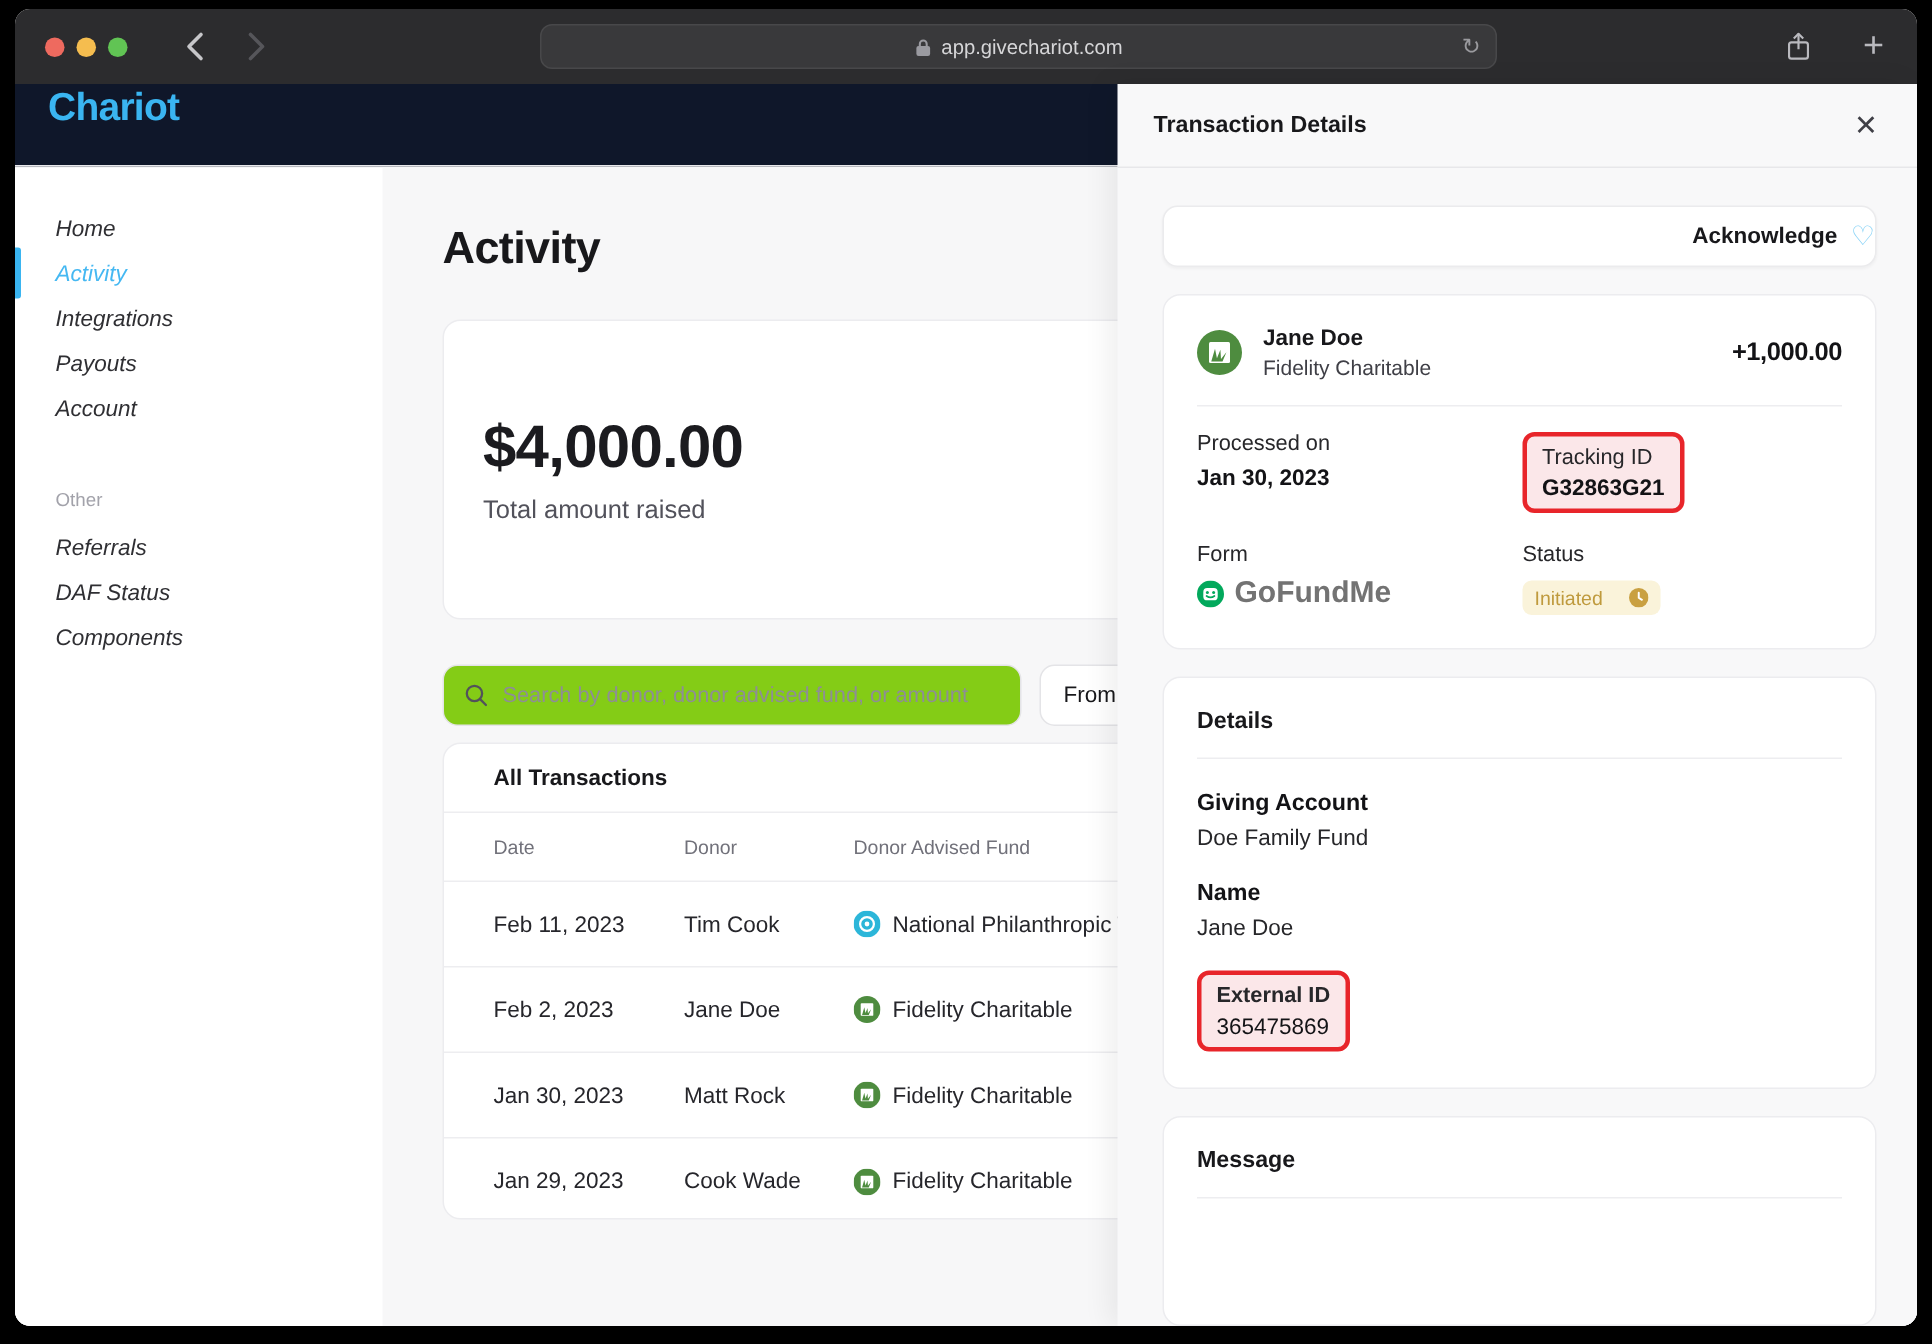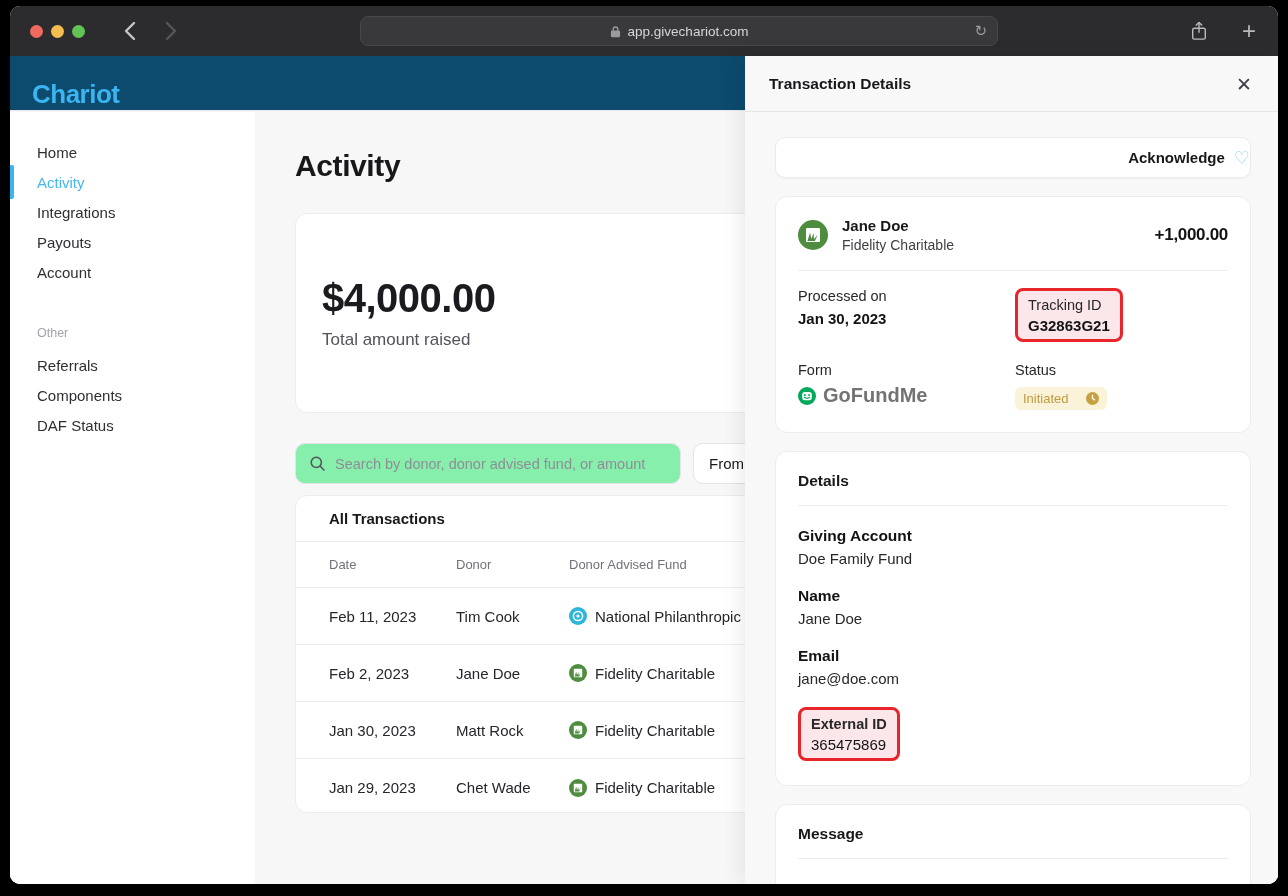--- a/index.html
+++ b/index.html
@@ -21,43 +21,43 @@
             background:#39393b; border:1px solid #48484a; border-radius:8px;
             display:flex; align-items:center; justify-content:center; gap:7px;
             color:#d6d6d8; font-size:13.5px; }
   .urlbar .reload { position:absolute; right:10px; color:#9a9a9e; font-size:15px;
                     font-family:"DejaVu Sans",sans-serif; }
   .tb-right { position:absolute; right:22px; display:flex; gap:34px; align-items:center; }
   .plusglyph { color:#b9b9be; font-size:24px; font-weight:300; line-height:1; }
 
   
   .app { position:absolute; top:50px; left:0; right:0; bottom:0; background:#f7f7f8; }
-  .app-header { position:absolute; top:0; left:0; right:0; height:55px; background:#0c4a6e;
-                border-bottom:1px solid #e9e9ec; display:flex; align-items:flex-end; z-index:2; }
+  .app-header { position:absolute; top:0; left:0; right:0; height:55px; background:#0f172a;
+                border-bottom:1px solid #e9e9ec; display:flex; align-items:flex-start; z-index:2; }
   .logo { margin-left:22px; font-size:26px; font-weight:bold; color:#3ab5f1; letter-spacing:-0.5px; }
 
   .sidebar { position:absolute; top:56px; left:0; width:245px; bottom:0; background:#fff; z-index:2; }
-  .nav { list-style:none; padding-top:25px; }
+  .nav { list-style:none; padding-top:25px;font-style:italic; }
   .nav-item { position:relative; height:30px; display:flex; align-items:center;
               padding-left:27px; font-size:15px; color:#2f2f33; cursor:pointer; }
   .nav-item.active { color:#45b8f2; }
   .active-bar { position:absolute; left:0; top:-2px; width:4px; height:34px; background:#3ab5f1; border-radius:0 2px 2px 0; }
   .nav-section { padding-left:27px; margin-top:33px; font-size:12.5px; color:#a2a2aa; height:26px; display:flex; align-items:center; }
 
   .main { position:absolute; top:56px; left:245px; right:0; bottom:0; background:#f7f7f8; overflow:hidden; }
   .page-title { position:absolute; left:40px; top:37px; font-size:30px; font-weight:bold;
                 color:#18181b; letter-spacing:-0.4px; }
 
   .stat-card { position:absolute; left:40px; top:101px; width:950px; height:200px; background:#fff;
                border:1px solid #ececef; border-radius:12px; display:flex; flex-direction:column;
                justify-content:center; padding-left:26px; gap:9px; }
   .stat-amount { font-size:40px; font-weight:600; color:#1b1b1f; letter-spacing:-0.5px; }
   .stat-caption { font-size:17px; color:#52525b; }
 
-  .search-box { position:absolute; left:40px; top:331px; width:386px; height:41px; background:#86efac;
+  .search-box { position:absolute; left:40px; top:331px; width:386px; height:41px; background:#84cc16;
                 border:1px solid #e4e4e7; border-radius:10px; display:flex; align-items:center;
                 padding:12px 13px; gap:9px; }
   .search-box input { border:none; outline:none; flex:1; font-size:14.5px; color:#27272a;
                       font-family:inherit; background:transparent; }
   .search-box input::placeholder { color:#8e8e95; }
   .from-btn { position:absolute; left:438px; top:331px; width:120px; height:41px; background:#fff;
               border:1px solid #e4e4e7; border-radius:10px; display:flex; align-items:center;
               padding:0 15px; font-size:15px; color:#18181b; }
 
   .table-card { position:absolute; left:40px; top:383px; width:950px; height:318px; background:#fff;
@@ -194,24 +194,24 @@
         <li class="nav-item">
             <span>Account</span>
           </li>
       </ul>
       <div class="nav-section">Other</div>
       <ul class="nav" style="padding-top:4px;">
         <li class="nav-item">
             <span>Referrals</span>
           </li>
         <li class="nav-item">
+            <span>DAF Status</span>
+          </li>
+        <li class="nav-item">
             <span>Components</span>
-          </li>
-        <li class="nav-item">
-            <span>DAF Status</span>
           </li>
       </ul>
     </nav>
 
     <div class="main">
       <h1 class="page-title">Activity</h1>
 
       <div class="stat-card">
         <div class="stat-amount">$4,000.00</div>
         <div class="stat-caption">Total amount raised</div>
@@ -275,21 +275,21 @@
                   <circle cx="15" cy="15" r="15" fill="#4e8c3f"></circle>
                   <rect x="8" y="8" width="14" height="14" rx="1" fill="#fff"></rect>
                   <path d="M9.5 21 L12 12.5 L13.3 18.8 L15.6 13.2 L16 19.3 L19.6 14.8 L17 21 Z" fill="#4e8c3f"></path>
                 </svg>
             </span>
             <span>Fidelity Charitable</span>
           </span>
         </div>
         <div class="tbl-row">
           <span class="col-date">Jan 29, 2023</span>
-          <span class="col-donor">Chet Wade</span>
+          <span class="col-donor">Cook Wade</span>
           <span class="col-fund fund-cell">
             <span>
               <svg width="18" height="18" viewBox="0 0 30 30">
                   <circle cx="15" cy="15" r="15" fill="#4e8c3f"></circle>
                   <rect x="8" y="8" width="14" height="14" rx="1" fill="#fff"></rect>
                   <path d="M9.5 21 L12 12.5 L13.3 18.8 L15.6 13.2 L16 19.3 L19.6 14.8 L17 21 Z" fill="#4e8c3f"></path>
                 </svg>
             </span>
             <span>Fidelity Charitable</span>
           </span>
@@ -371,24 +371,20 @@
           <div class="sec-title">Details</div>
           <div class="det-divider"></div>
           <div class="det-field">
             <div class="det-label">Giving Account</div>
             <div class="det-value">Doe Family Fund</div>
           </div>
           <div class="det-field">
             <div class="det-label">Name</div>
             <div class="det-value">Jane Doe</div>
           </div>
-          <div class="det-field">
-            <div class="det-label">Email</div>
-            <div class="det-value">jane@doe.com</div>
-          </div>
           <span class="annot ext">
             <div class="a-label">External ID</div>
             <div class="a-value">365475869</div>
           </span>
         </div>
 
         <div class="p-card msg-card">
           <div class="sec-title">Message</div>
           <div class="msg-divider"></div>
         </div>

